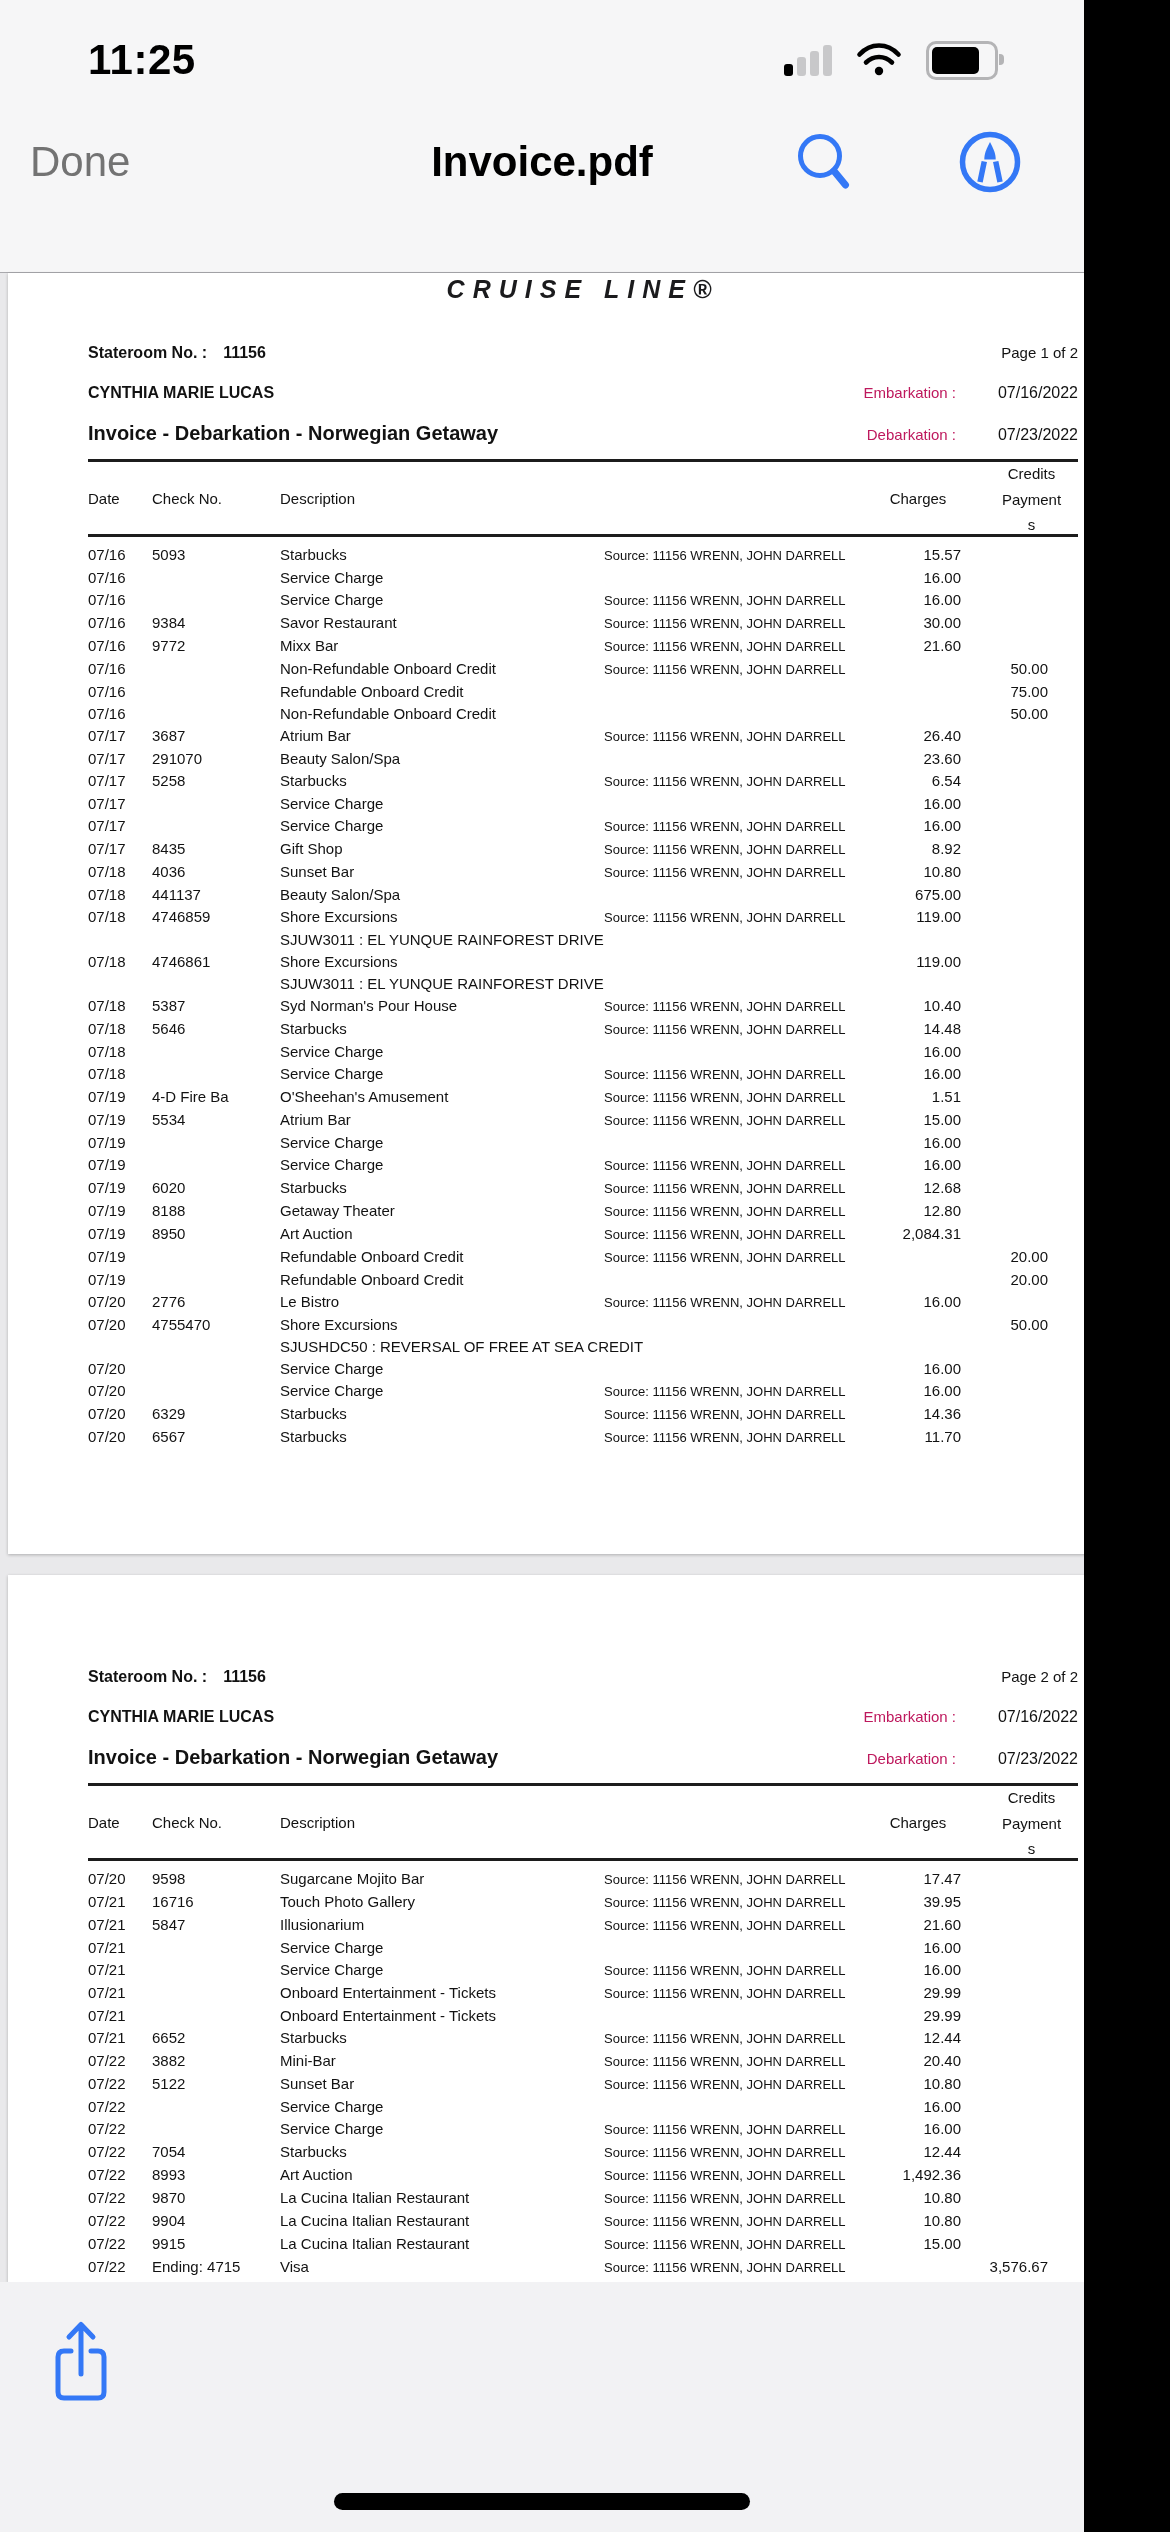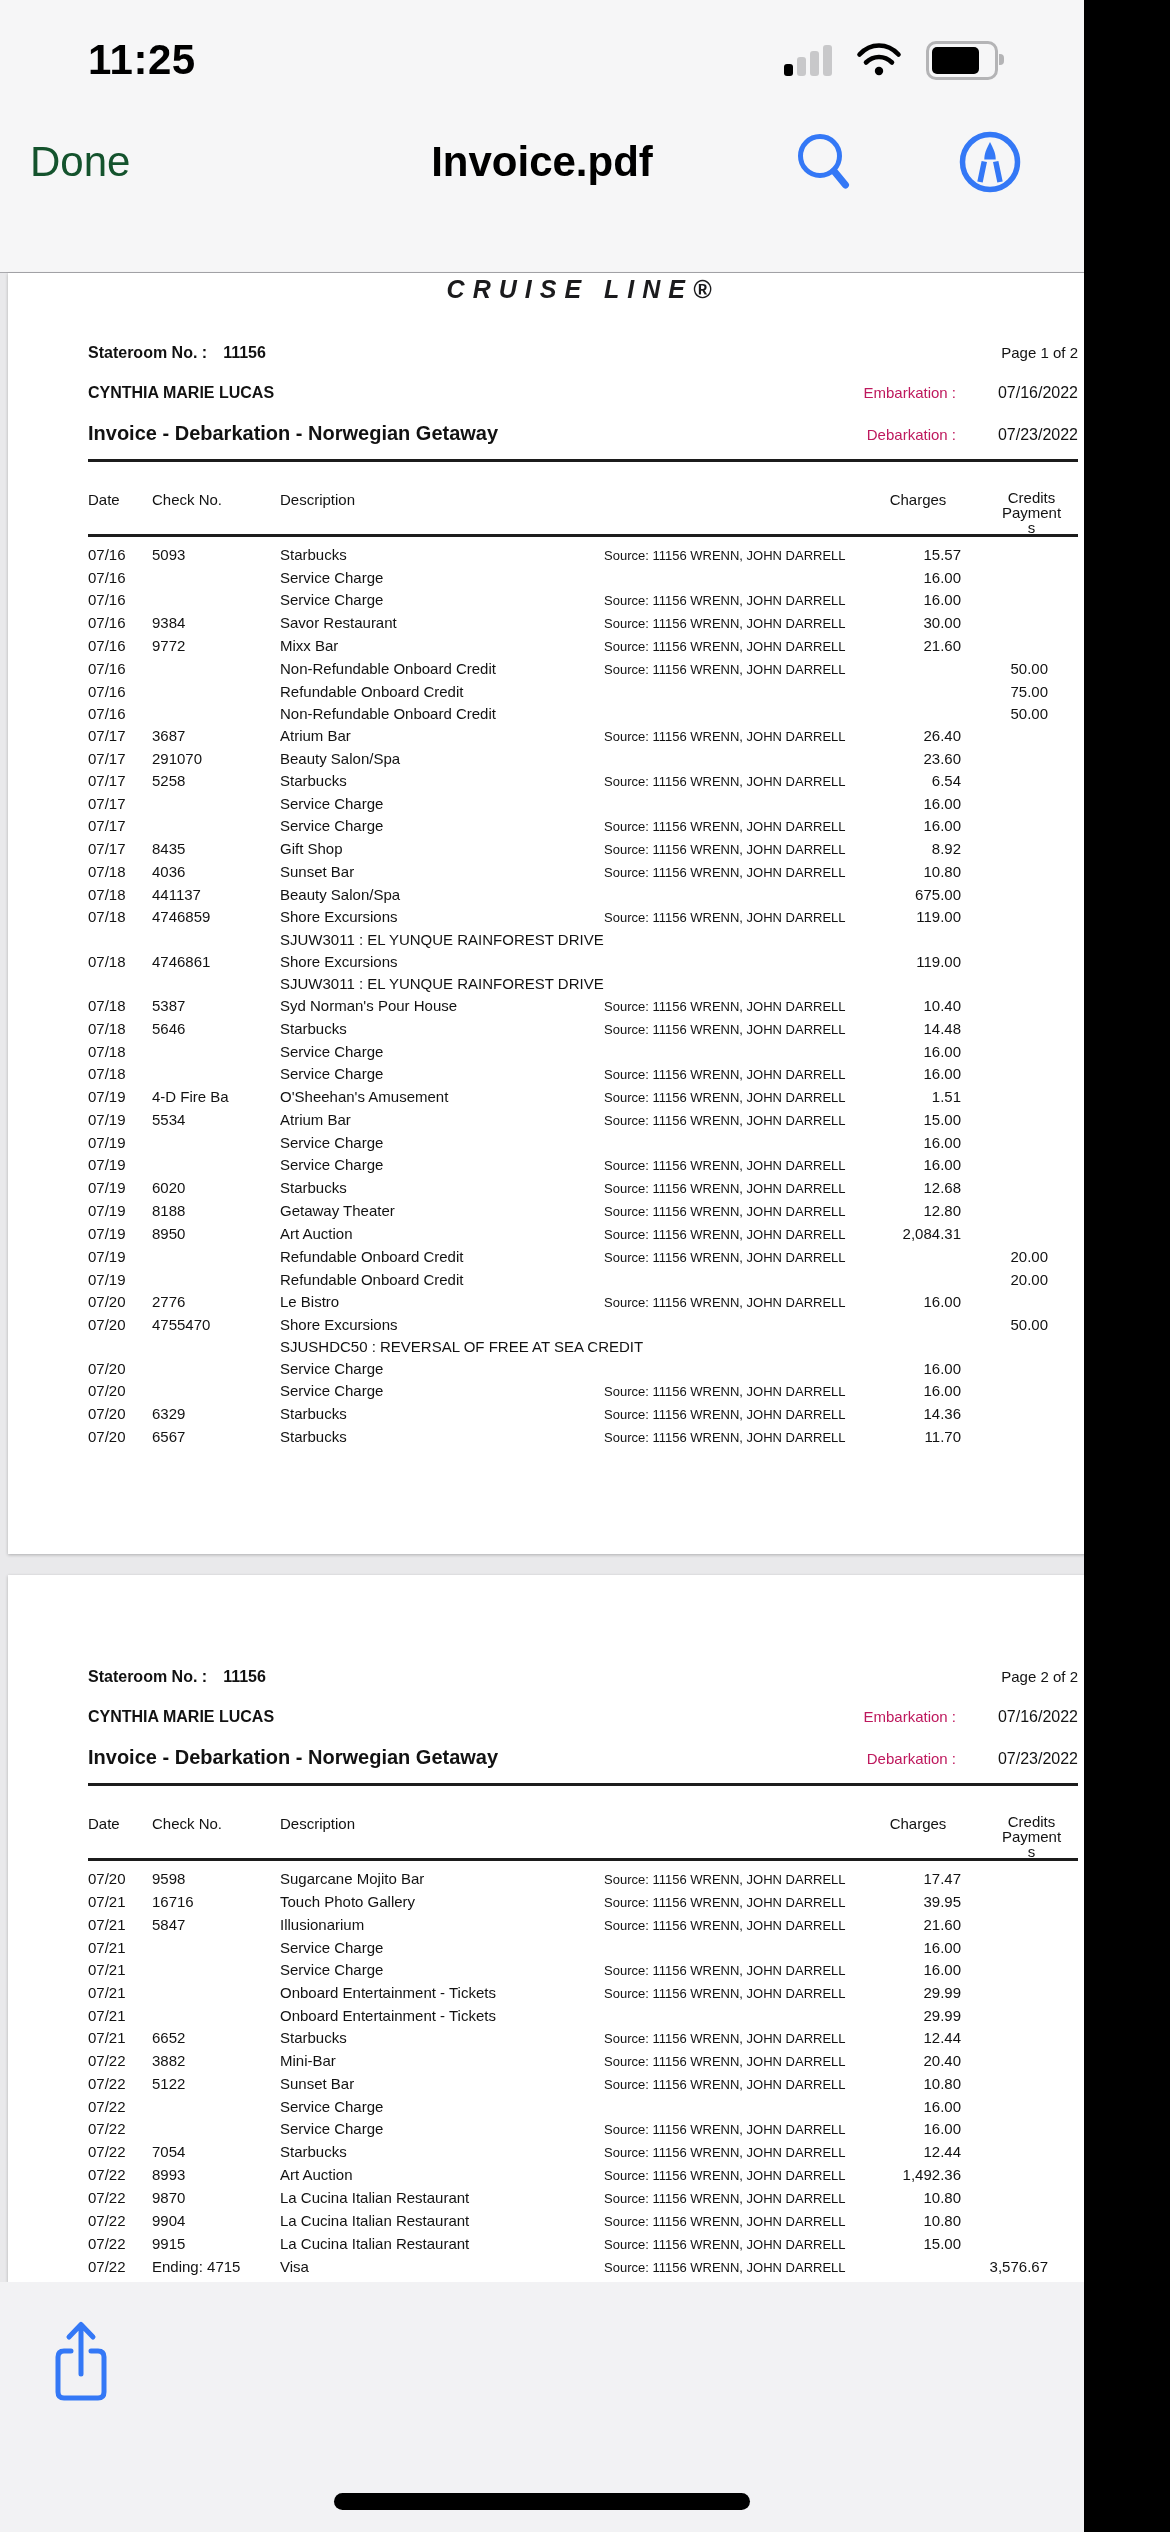--- a/index.html
+++ b/index.html
@@ -17,21 +17,21 @@
   .bars span:nth-child(1){height:12px;background:#000;}
   .bars span:nth-child(2){height:19px;}
   .bars span:nth-child(3){height:25px;}
   .bars span:nth-child(4){height:31px;}
   .batt{position:relative;width:66px;height:33px;border:3px solid #b4b4b6;border-radius:10px;}
   .batt i{position:absolute;left:3px;top:3px;bottom:3px;width:47px;background:#000;border-radius:5px;}
   .batt em{position:absolute;right:-9px;top:10px;width:5px;height:11px;background:#b4b4b6;border-radius:0 4px 4px 0;}
 
   .navbar{position:relative;display:flex;align-items:center;height:128px;padding:14px 62px 0 30px;}
   .navtitle{position:absolute;left:0;right:0;text-align:center;font-size:42px;font-weight:600;color:#000;pointer-events:none;}
-  .done{background:none;border:none;padding:0;font-family:inherit;font-size:42px;font-weight:500;color:#14532d;cursor:pointer;}
+  .done{background:none;border:none;padding:0;font-family:inherit;font-size:42px;font-weight:500;color:#737373;cursor:pointer;}
   .nav-actions{margin-left:auto;display:flex;align-items:center;gap:108px;}
   .iconbtn{background:none;border:none;padding:0;cursor:pointer;display:block;line-height:0;}
 
   
   .pdf-scroll{flex:none;}
   .page{width:1154px;margin:0 8px;background:#fff;box-sizing:border-box;
     padding:0 84px 0 80px;overflow:hidden;box-shadow:0 1px 3px rgba(0,0,0,.25);color:#121212;}
   .page1{height:1281px;margin-bottom:21px;}
   .page2{height:707px;padding-top:83px;}
   .logo{padding-top:2px;text-align:center;font-size:25px;font-weight:bold;letter-spacing:8px;color:#1b1b1d;white-space:nowrap;font-style:italic;}
@@ -45,21 +45,21 @@
   .page-label{font-size:15px;}
   .dh-meta{display:flex;align-items:baseline;}
   .dh-meta .lbl{font-size:15px;color:#be185d;}
   .dh-meta .val{font-size:16px;width:122px;text-align:right;}
 
   .rule3{border-top:3px solid #1c1c1c;margin-top:13px;}
   .thead{display:grid;grid-template-columns:64px 128px 324px 271px 86px 117px;height:72px;
     font-size:15px;align-items:center;}
   .thead .th-charges{text-align:center;}
   .th-credits{align-self:stretch;display:flex;flex-direction:column;justify-content:space-between;
-    padding:4px 0 2px 24px;text-align:center;line-height:1;margin-top:24px;}
+    padding:4px 0 2px 24px;text-align:center;line-height:1;}
   .rule3b{border-top:3px solid #1c1c1c;}
   .tbody{margin-top:7px;}
 
   .trow{display:grid;grid-template-columns:64px 128px 324px 271px 86px 117px;
     line-height:22px;font-size:15px;align-items:baseline;}
   .trow span{display:block;}
   .c-check,.c-desc,.c-source{white-space:nowrap;}
   .c-source{font-size:13px;}
   .c-charge{text-align:right;}
   .c-credit{text-align:right;padding-right:30px;box-sizing:border-box;}

